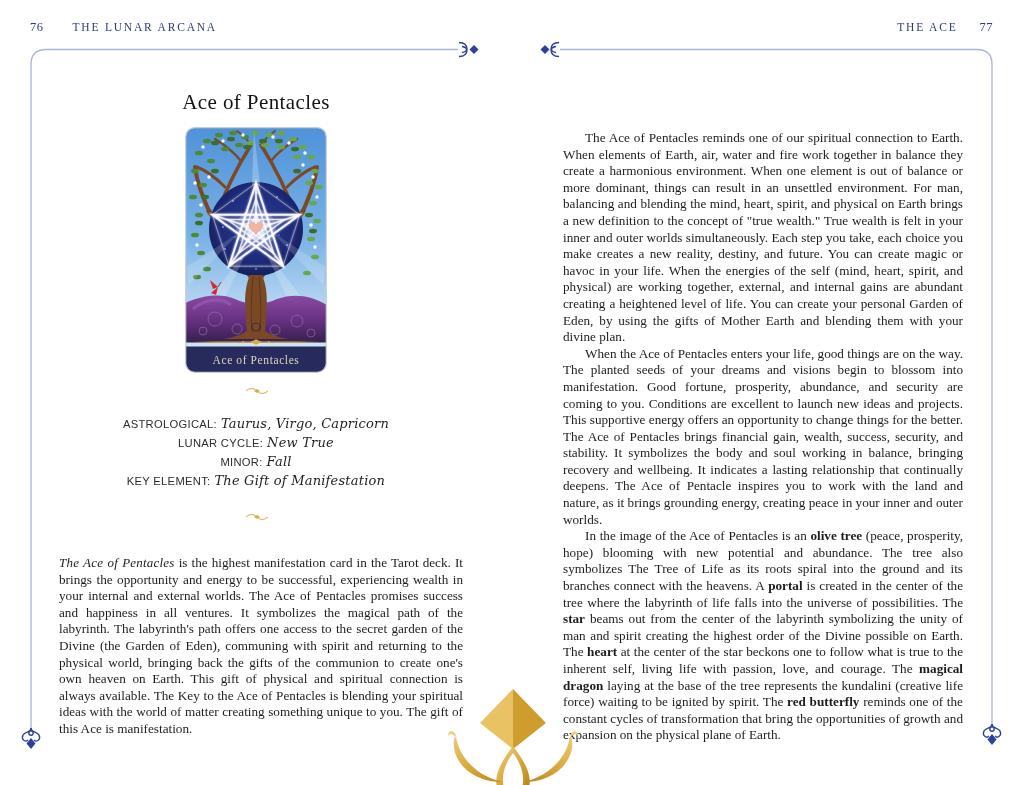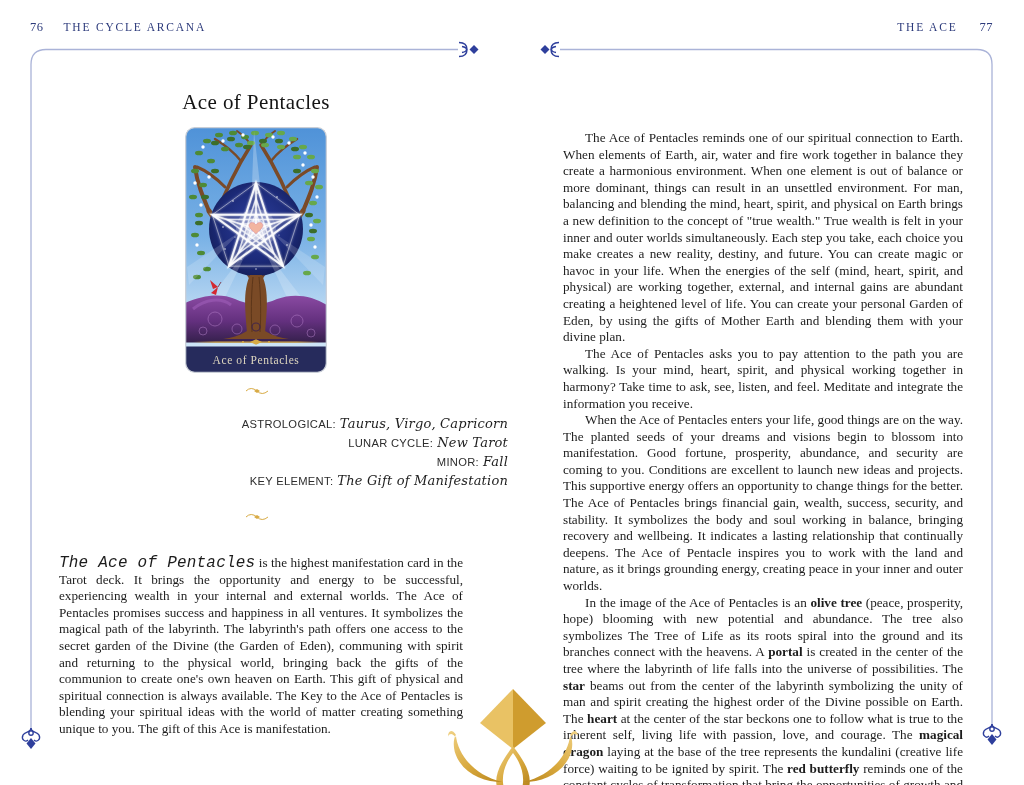--- a/index.html
+++ b/index.html
@@ -8,52 +8,52 @@
     font-family:"Liberation Serif",serif;color:#1f1f1f;
   }
   .abs{position:absolute;}
   
   .running-head{
     font-family:"Liberation Serif",serif;font-size:11.5px;letter-spacing:1.8px;
     color:#2c3a7b;white-space:nowrap;
   }
   .pagenum{letter-spacing:0.5px;font-size:12.5px;}
   #head-left{left:30px;top:20px;}
-  #head-left .pagenum{margin-right:20px;}
+  #head-left .pagenum{margin-right:29px;}
   #head-right{right:31px;top:20px;text-align:right;}
   #head-right .pagenum{margin-left:22px;font-family:Liberation Serif, serif;}
   
   #card-title{
     left:30px;top:90px;width:452px;text-align:center;
     font-size:21px;letter-spacing:0.4px;color:#141414;
   }
   
   #card-wrap{left:185px;top:127px;width:142px;height:246px;}
   
   .gold-divider{width:110px;height:12px;left:202px;}
   #divider-top{top:385px;}
   #divider-bottom{top:511px;}
   
-  #attr-block{left:30px;top:414px;width:452px;text-align:right;padding-left:26px;}
+  #attr-block{left:30px;top:414px;width:452px;text-align:center;}
   .attr-row{line-height:17px;white-space:nowrap;}
   .attr-label{
     font-family:"Liberation Sans",sans-serif;font-size:11.2px;letter-spacing:0.3px;color:#2d2d2d;
   }
   .attr-value{
     font-family:"DejaVu Serif",serif;font-style:italic;font-size:13px;color:#1e1e1e;letter-spacing:0.2px;
   }
   
   .bodycopy{
     font-size:13.2px;line-height:16.6px;text-align:justify;color:#1c1c1c;
   }
   #body-left{left:59px;top:555px;width:404px;}
   #body-right{left:563px;top:130px;width:400px;}
   .bodycopy p{margin:0;text-indent:22px;}
   .lead{
-    font-family:Liberation Mono, monospace;font-style:italic;font-size:16px;letter-spacing:0.2px;
+    font-family:Liberation Serif, serif;font-style:italic;font-size:13px;letter-spacing:0.2px;
   }
   .b{font-weight:bold;}
   #bottom-flourish{left:446px;top:688px;width:134px;height:97px;}
   svg{display:block;}
   #border-overlay{left:0;top:0;pointer-events:none;}
 </style>
 </head>
 <body>
 
 <svg width="0" height="0" style="position:absolute" aria-hidden="true">
@@ -120,21 +120,21 @@
   <polygon points="31,738 35.5,743.5 31,749 26.5,743.5" fill="#2e3f9c"></polygon>
   <g stroke="#2e3f9c" stroke-width="1.4" fill="none">
     <path d="M992,724 c0,5 -6,3 -8,7 c-2,4 2,8 5,5"></path>
     <path d="M992,724 c0,5 6,3 8,7 c2,4 -2,8 -5,5"></path>
     <circle cx="992" cy="729" r="2.2"></circle>
   </g>
   <polygon points="992,734 996.5,739.5 992,745 987.5,739.5" fill="#2e3f9c"></polygon>
 </svg>
 
 <div id="head-left" class="abs running-head">
-  <span class="pagenum">76</span><span>THE CYCLE ARCANA</span>
+  <span class="pagenum">76</span><span>THE LUNAR ARCANA</span>
 </div>
 <div id="head-right" class="abs running-head">
   <span>THE ACE</span><span class="pagenum">77</span>
 </div>
 
 <div id="card-title" class="abs">Ace of Pentacles</div>
 
 <div id="card-wrap" class="abs">
 <svg width="142" height="246" viewBox="0 0 142 246">
   <clipPath id="cardClip">
@@ -314,39 +314,38 @@
 
 <svg id="divider-top" class="abs gold-divider" viewBox="0 0 110 12">
   <line x1="0" y1="6" x2="42" y2="6" stroke="url(#gLine)" stroke-width="1.1"></line>
   <path d="M44,6 q5,-5 11,0 q5,5 11,0" stroke="#d8ab45" stroke-width="1" fill="none"></path>
   <polygon points="52,6 55,4 58,6 55,8" fill="#d8ab45"></polygon>
   <line x1="68" y1="6" x2="110" y2="6" stroke="url(#gLine)" stroke-width="1.1"></line>
 </svg>
 
 <div id="attr-block" class="abs">
   <div class="attr-row"><span class="attr-label">ASTROLOGICAL:</span> <span class="attr-value">Taurus, Virgo, Capricorn</span></div>
-  <div class="attr-row"><span class="attr-label">LUNAR CYCLE:</span> <span class="attr-value">New Tarot</span></div>
+  <div class="attr-row"><span class="attr-label">LUNAR CYCLE:</span> <span class="attr-value">New True</span></div>
   <div class="attr-row"><span class="attr-label">MINOR:</span> <span class="attr-value">Fall</span></div>
   <div class="attr-row"><span class="attr-label">KEY ELEMENT:</span> <span class="attr-value">The Gift of Manifestation</span></div>
 </div>
 
 <svg id="divider-bottom" class="abs gold-divider" viewBox="0 0 110 12">
   <line x1="0" y1="6" x2="42" y2="6" stroke="url(#gLine)" stroke-width="1.1"></line>
   <path d="M44,6 q5,-5 11,0 q5,5 11,0" stroke="#d8ab45" stroke-width="1" fill="none"></path>
   <polygon points="52,6 55,4 58,6 55,8" fill="#d8ab45"></polygon>
   <line x1="68" y1="6" x2="110" y2="6" stroke="url(#gLine)" stroke-width="1.1"></line>
 </svg>
 
 <div id="body-left" class="abs bodycopy">
   <p style="text-indent:0"><span class="lead">The Ace of Pentacles</span><span> is the highest manifestation card in the Tarot deck. It brings the opportunity and energy to be successful, experiencing wealth in your internal and external worlds. The Ace of Pentacles promises success and happiness in all ventures. It symbolizes the magical path of the labyrinth. The labyrinth's path offers one access to the secret garden of the Divine (the Garden of Eden), communing with spirit and returning to the physical world, bringing back the gifts of the communion to create one's own heaven on Earth. This gift of physical and spiritual connection is always available. The Key to the Ace of Pentacles is blending your spiritual ideas with the world of matter creating something unique to you. The gift of this Ace is manifestation.</span></p>
 </div>
 
 <div id="body-right" class="abs bodycopy">
   <p><span>The Ace of Pentacles reminds one of our spiritual connection to Earth. When elements of Earth, air, water and fire work together in balance they create a harmonious environment. When one element is out of balance or more dominant, things can result in an unsettled environment. For man, balancing and blending the mind, heart, spirit, and physical on Earth brings a new definition to the concept of "true wealth." True wealth is felt in your inner and outer worlds simultaneously. Each step you take, each choice you make creates a new reality, destiny, and future. You can create magic or havoc in your life. When the energies of the self (mind, heart, spirit, and physical) are working together, external, and internal gains are abundant creating a heightened level of life. You can create your personal Garden of Eden, by using the gifts of Mother Earth and blending them with your divine plan.</span></p>
-  <p><span>The Ace of Pentacles asks you to pay attention to the path you are walking. Is your mind, heart, spirit, and physical working together in harmony? Take time to ask, see, listen, and feel. Meditate and integrate the information you receive.</span></p>
   <p><span>When the Ace of Pentacles enters your life, good things are on the way. The planted seeds of your dreams and visions begin to blossom into manifestation. Good fortune, prosperity, abundance, and security are coming to you. Conditions are excellent to launch new ideas and projects. This supportive energy offers an opportunity to change things for the better. The Ace of Pentacles brings financial gain, wealth, success, security, and stability. It symbolizes the body and soul working in balance, bringing recovery and wellbeing. It indicates a lasting relationship that continually deepens. The Ace of Pentacle inspires you to work with the land and nature, as it brings grounding energy, creating peace in your inner and outer worlds.</span></p>
   <p><span>In the image of the Ace of Pentacles is an </span><span class="b">olive tree</span><span> (peace, prosperity, hope) blooming with new potential and abundance. The tree also symbolizes The Tree of Life as its roots spiral into the ground and its branches connect with the heavens. A </span><span class="b">portal</span><span> is created in the center of the tree where the labyrinth of life falls into the universe of possibilities. The </span><span class="b">star</span><span> beams out from the center of the labyrinth symbolizing the unity of man and spirit creating the highest order of the Divine possible on Earth. The </span><span class="b">heart</span><span> at the center of the star beckons one to follow what is true to the inherent self, living life with passion, love, and courage. The </span><span class="b">magical dragon</span><span> laying at the base of the tree represents the kundalini (creative life force) waiting to be ignited by spirit. The </span><span class="b">red butterfly</span><span> reminds one of the constant cycles of transformation that bring the opportunities of growth and expansion on the physical plane of Earth.</span></p>
 </div>
 
 <svg id="bottom-flourish" class="abs" viewBox="0 0 134 100">
   <polygon points="67,1 33,36 67,63" fill="#e9c264"></polygon>
   <polygon points="67,1 101,36 67,63" fill="#cf9c2e"></polygon>
   <path d="M67,60 C56,74 48,88 50,100 L57,100 C55,88 60,76 67,67 C74,76 79,88 77,100 L84,100 C86,88 78,74 67,60 Z" fill="url(#gGold)"></path>
   <path id="horn" d="M8,48 C10,70 28,90 56,97 C36,97 14,88 7,66 C5,58 6,52 8,48 Z M8,48 C4,42 0,44 0,50 C2,46 5,47 8,51 Z" fill="url(#gGold)"></path>
   <use href="#horn" transform="translate(134,0) scale(-1,1)"></use>

